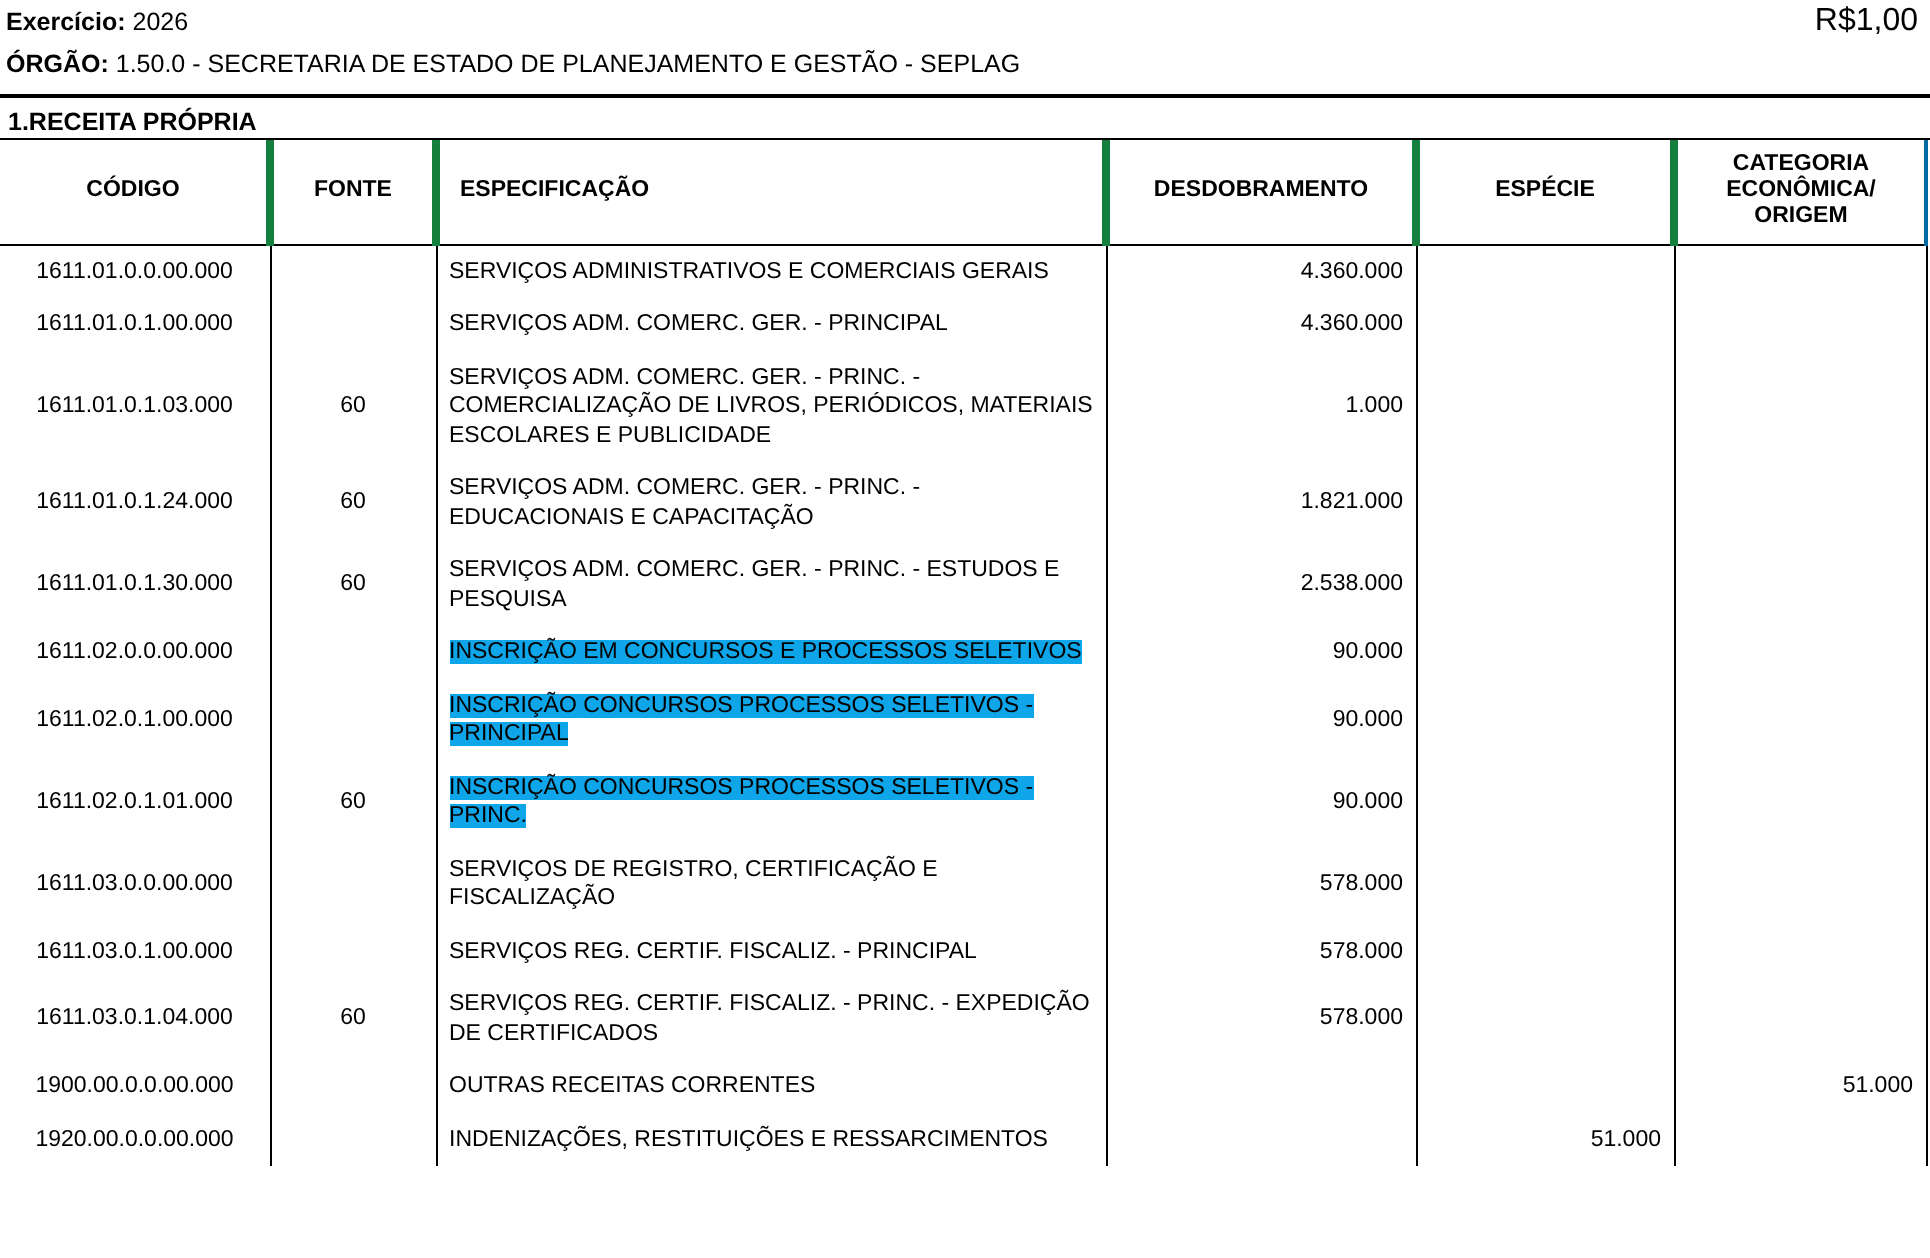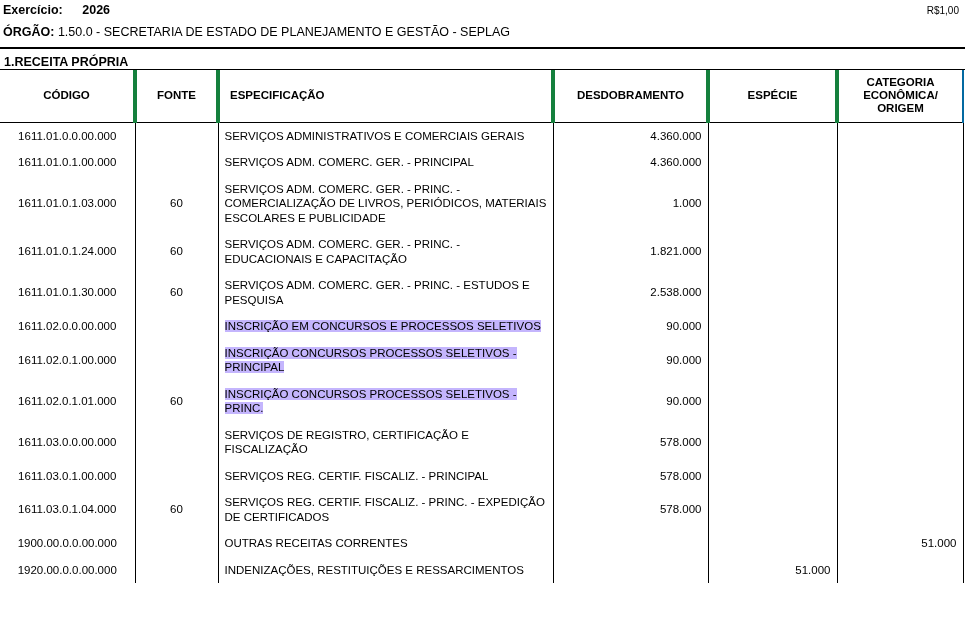--- a/index.html
+++ b/index.html
@@ -34,26 +34,26 @@
     line-height: 22px;
     white-space: nowrap;
   }
   .meta-row .lbl {
     font-weight: bold;
   }
   .meta-row .val {
     font-weight: normal;
   }
   .meta-row.exercicio { height: 21px; line-height: 21px; }
-  .meta-row.exercicio .val { font-weight: bold; margin-left: 16px; }
+  .meta-row.exercicio .val { font-weight: normal; }
 
   .meta-spacer { flex: 1 1 auto; }
 
   .currency {
-    font-size: 10px;
+    font-size: 16px;
     font-weight: normal;
     padding-right: 3px;
   }
 
   .uo-gap { display: inline-block; width: 26px; }
 
   
   .section-band {
     border-top: 2px solid #000;
     border-bottom: 1px solid #000;
@@ -107,21 +107,21 @@
   col.c-especie { width: 129px; }
   col.c-categ   { width: 126px; }
 
   td.codigo  { text-align: center; white-space: nowrap; }
   td.fonte   { text-align: center; }
   td.espec   { text-align: left; padding-left: 10px; padding-right: 6px; }
   td.num     { text-align: right; padding-right: 10px; white-space: nowrap; }
 
   
   .hl {
-    background: #c4b5fd;
+    background: #0ea5e9;
     box-decoration-break: clone;
     -webkit-box-decoration-break: clone;
   }
 
   
   table.grid { border-top: 0; }
 </style>
 </head>
 <body>
 

